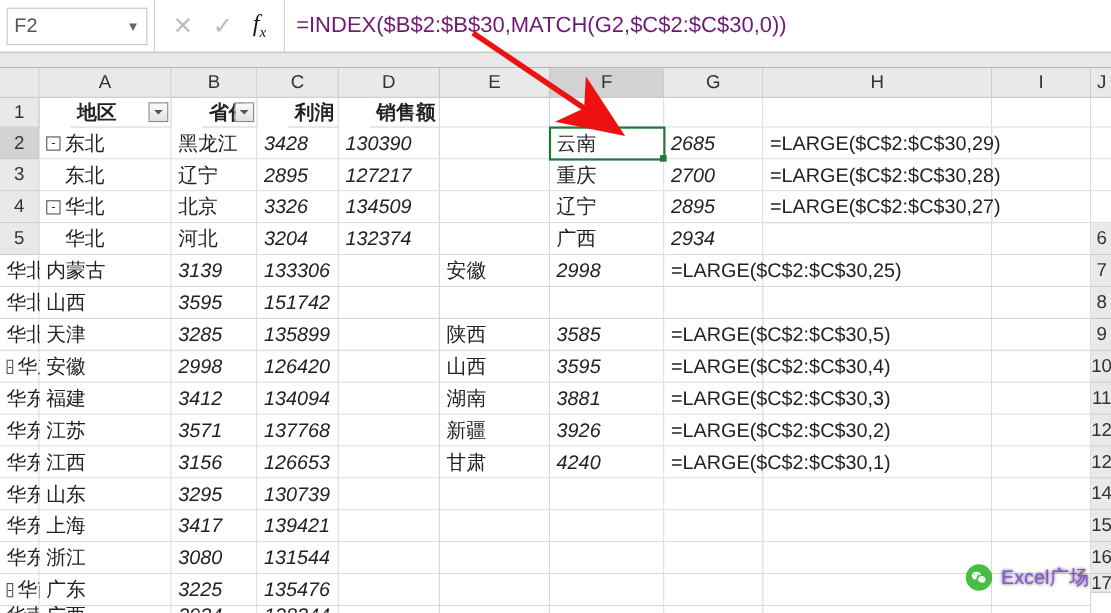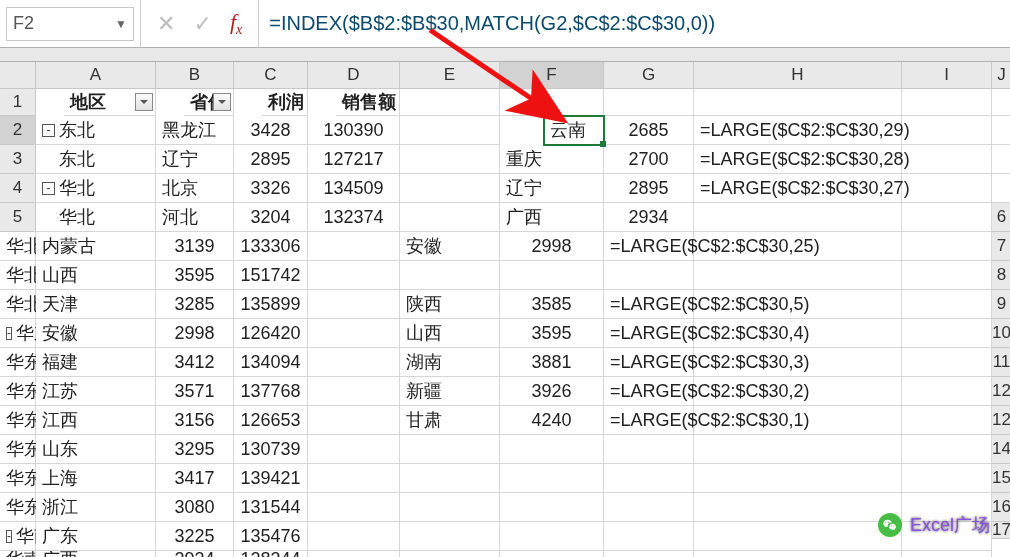--- a/index.html
+++ b/index.html
@@ -43,28 +43,28 @@
   .namebox .dd { color: #666; font-size: 12px; }
   .fx-tools {
     display: flex;
     align-items: center;
     gap: 18px;
     padding: 0 16px;
     color: #9a9a9a;
     font-size: 22px;
     border-right: 1px solid #d0d0d0;
   }
-  .fx-tools .fx { font-style: italic; font-family: "Times New Roman", serif; color: #b91c1c; }
+  .fx-tools .fx { font-style: italic; font-family: "Times New Roman", serif; color: #0f172a; }
   .formula-input {
     flex: 1;
     display: flex;
     align-items: center;
     padding: 0 10px;
     font-size: 20px;
-    color: #0c4a6e;
+    color: #701a75;
   }
 
   
   .spacer-bar {
     height: 14px;
     background: #e8e8e8;
     border-bottom: 1px solid #b0b0b0;
   }
 
   
@@ -104,21 +104,21 @@
     border-bottom: 1px solid #d6d6d6;
     padding: 0 6px;
     display: flex;
     align-items: center;
     height: 29px;
     white-space: nowrap;
     overflow: visible;
     background: #fff;
   }
   .cell.bold { font-weight: 700; margin-left: 28px; }
-  .cell.num { justify-content: center; }
+  .cell.num { justify-content: flex-start; font-style: italic; }
   .cell .outline-btn {
     display: inline-flex;
     width: 13px; height: 13px;
     border: 1px solid #555;
     font-size: 12px;
     line-height: 10px;
     align-items: center;
     justify-content: center;
     margin-right: 4px;
     color: #333;
@@ -141,21 +141,20 @@
   }
   
   .r1 { height: 27px !important; }
 
   
   .sel-cell {
     outline: 2px solid #1f7a3a;
     outline-offset: -1px;
     position: relative;
     z-index: 2;
-    margin-left: 44px;
   }
   .sel-cell::after {
     content: "";
     position: absolute;
     right: -3px; bottom: -3px;
     width: 6px; height: 6px;
     background: #1f7a3a;
   }
 
   

